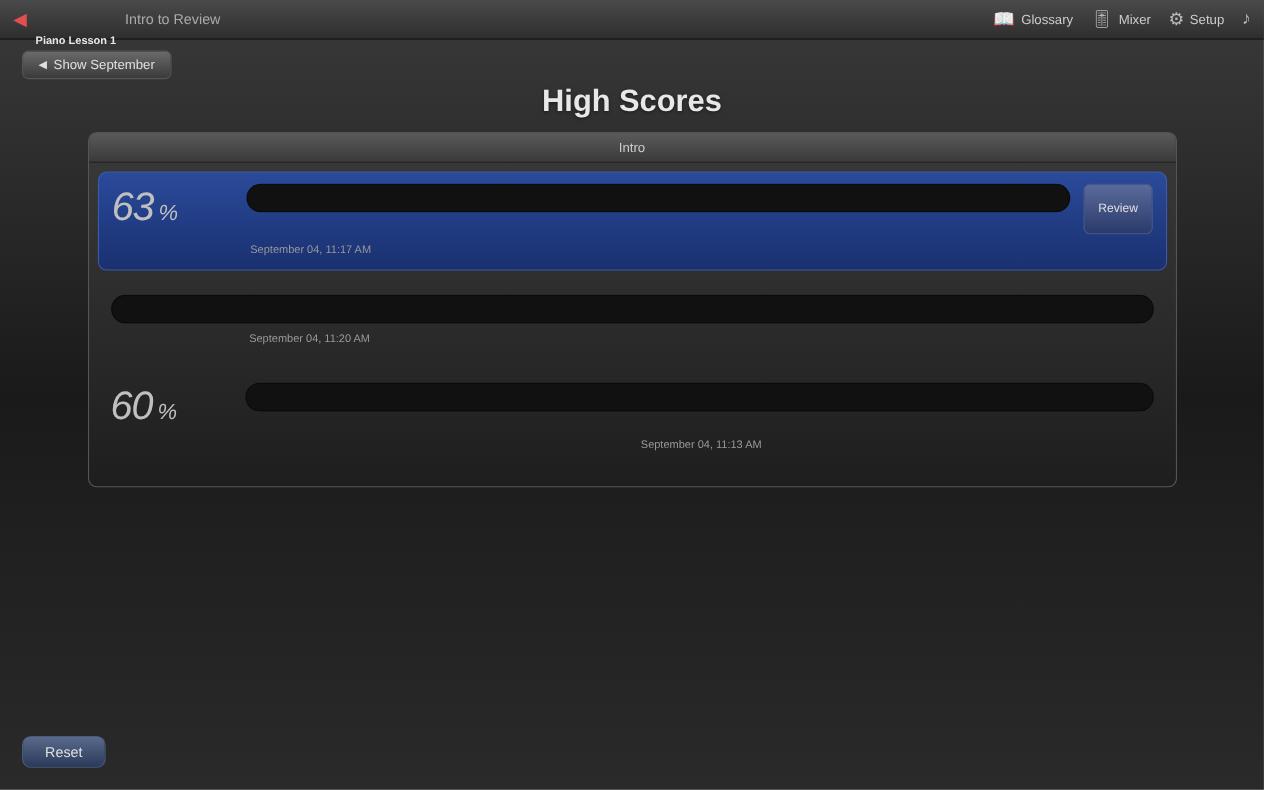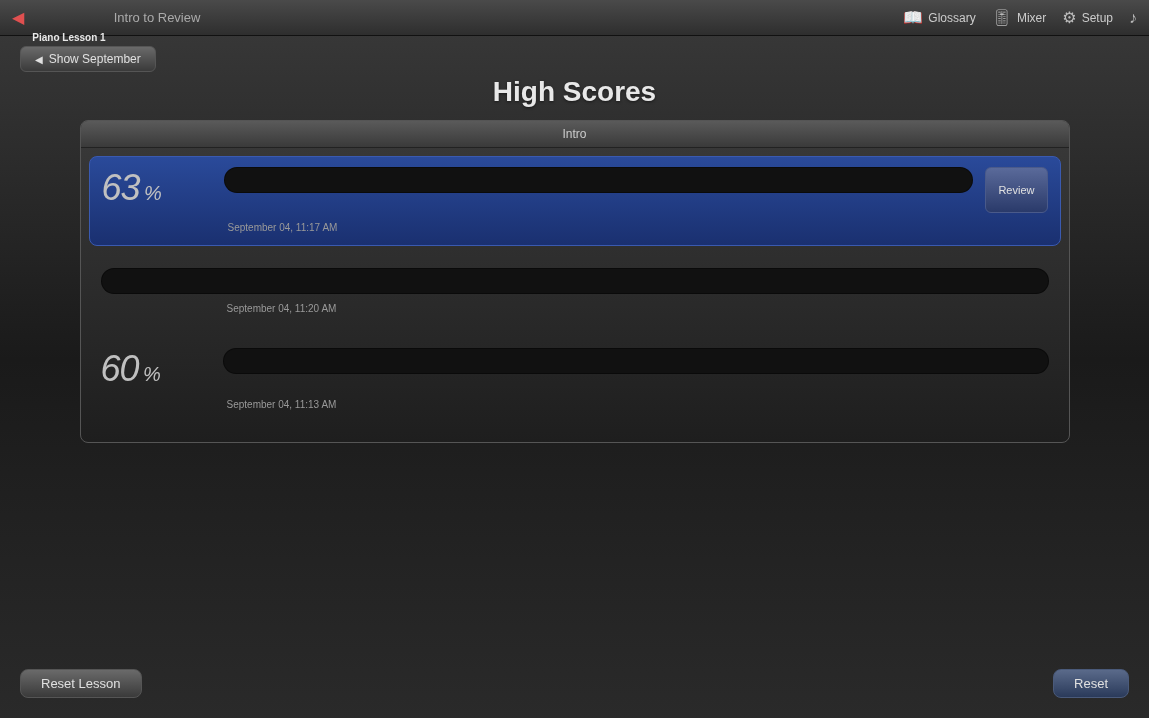--- a/index.html
+++ b/index.html
@@ -336,24 +336,23 @@
               <div class="seg" style="background:#3daa3d; flex:1; margin:1.5px 1px; border-radius:3px;"></div>
               <div class="seg" style="background:#3daa3d; flex:1; margin:1.5px 1px; border-radius:3px;"></div>
               <div class="seg" style="background:#cc3344; flex:1; margin:1.5px 1px; border-radius:3px;"></div>
               <div class="seg" style="background:#3daa3d; flex:1; margin:1.5px 1px; border-radius:3px;"></div>
               <div class="seg" style="background:#cc3344; flex:1; margin:1.5px 1px; border-radius:3px;"></div>
               <div class="seg" style="background:#3daa3d; flex:1; margin:1.5px 1px; border-radius:3px;"></div>
               <div class="seg" style="background:#cc3344; flex:1; margin:1.5px 1px; border-radius:3px;"></div>
         </div>
 
       </div>
-      <div style="padding-left:126px;">
+      <div style="padding-left:126px;text-align:center;">
         <span style="color:#999; font-size:10px;">September 04, 11:13 AM</span>
       </div>
     </div>
       </div>
   </div>
 </div>
 
 <div class="bottom-bar">
-  <button class="bottom-btn">Reset Lesson</button>
   <button class="bottom-btn done">Reset</button>
 </div>
 
 </body></html>

